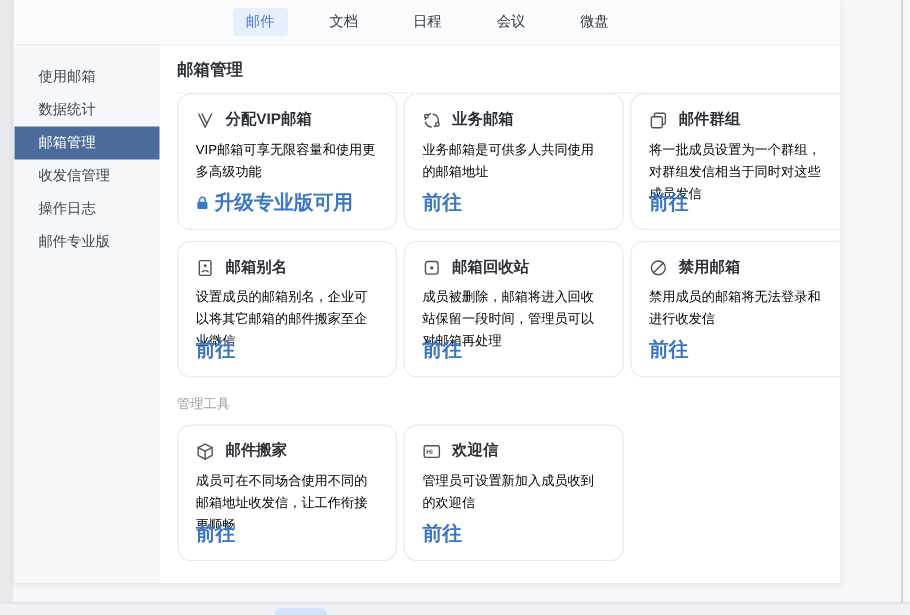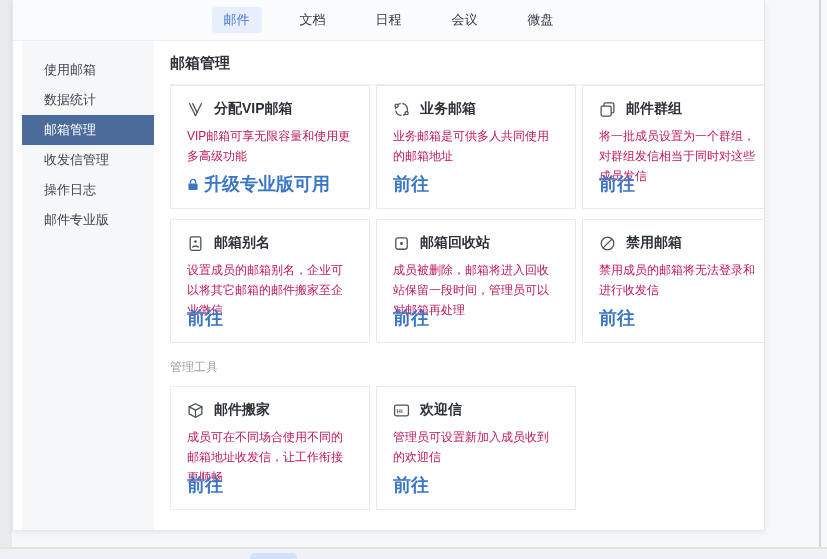--- a/index.html
+++ b/index.html
@@ -6,36 +6,36 @@
   .stage{position:relative;width:827px;height:559px;background:#f7f8fa;overflow:hidden;
          font-family:"Liberation Sans","DejaVu Sans",sans-serif;}
   .left-strip{position:absolute;left:0;top:0;width:12px;height:548px;background:#e9eaec;}
   .window{position:absolute;left:12px;top:0;width:753px;height:531px;background:#fff;
           border:1px solid #e5e7ea;border-top:none;box-sizing:border-box;
           box-shadow:0 2px 6px rgba(0,0,0,.07);display:flex;flex-direction:column;overflow:hidden;}
   .topbar{flex:0 0 40px;height:40px;background:#fafbfc;border-bottom:1px solid #eceef1;
           display:flex;align-items:center;justify-content:center;gap:26px;}
   .tab{font-size:13px;color:#35393f;padding:4px 12px;border-radius:4px;cursor:pointer;white-space:nowrap;}
   .tab.active{background:#e8effc;color:#4a78cc;}
-  .body{flex:1;display:flex;min-height:0;margin-left:9px;}
+  .body{flex:1;display:flex;min-height:0;}
   .sidebar{flex:0 0 132px;width:132px;background:#f6f7f9;padding-top:14px;box-sizing:border-box;}
   .side-item{height:30px;line-height:30px;padding-left:22px;font-size:13px;color:#3e4550;cursor:pointer;white-space:nowrap;}
   .side-item.active{background:#4b6b9b;color:#ffffff;}
   .main{flex:1;padding-left:16px;overflow:hidden;}
   .page-title{font-size:15px;font-weight:700;color:#2d3138;padding:13px 0 11px;}
   .main-divider{height:1px;background:#eceef1;}
   .section-label{font-size:12px;color:#9ba0a8;margin:16px 0 10px;}
   .card-grid{display:flex;flex-wrap:wrap;gap:10px 6px;width:612px;}
   .card{box-sizing:border-box;width:200px;height:124px;background:#fff;border:1px solid #e7e9ec;
-        border-radius:1px;padding:14px 16px;position:relative;}
+        border-radius:12px;padding:14px 16px;position:relative;}
   .card-head{display:flex;align-items:center;gap:10px;}
   .icon{width:17px;height:17px;display:inline-flex;flex:0 0 17px;}
   .icon svg{width:17px;height:17px;}
   .card-title{font-size:14px;font-weight:700;color:#2d3138;white-space:nowrap;}
-  .card-desc{margin-top:9px;font-size:12px;color:#be185d;line-height:1.65;}
+  .card-desc{margin-top:9px;font-size:12px;color:#000000;line-height:1.65;}
   .card-footer{position:absolute;left:16px;bottom:12px;font-size:18px;color:#3a76c4;font-weight:700;
                display:flex;align-items:center;gap:5px;cursor:pointer;white-space:nowrap;}
   .card-footer .icon{width:12px;height:13px;flex:0 0 12px;}
   .card-footer .icon svg{width:12px;height:13px;}
   .vline{position:absolute;left:819px;top:0;width:2px;height:548px;background:#d3d5d8;}
   .hline{position:absolute;left:0;top:547px;width:827px;height:2px;background:#e1e3e6;}
   .below-band{position:absolute;left:0;top:549px;width:827px;height:10px;background:#f0f1f4;}
   .blue-pill{position:absolute;left:250px;top:553px;width:47px;height:10px;border-radius:5px;background:#d2e2fb;}
 </style>
 </head>

